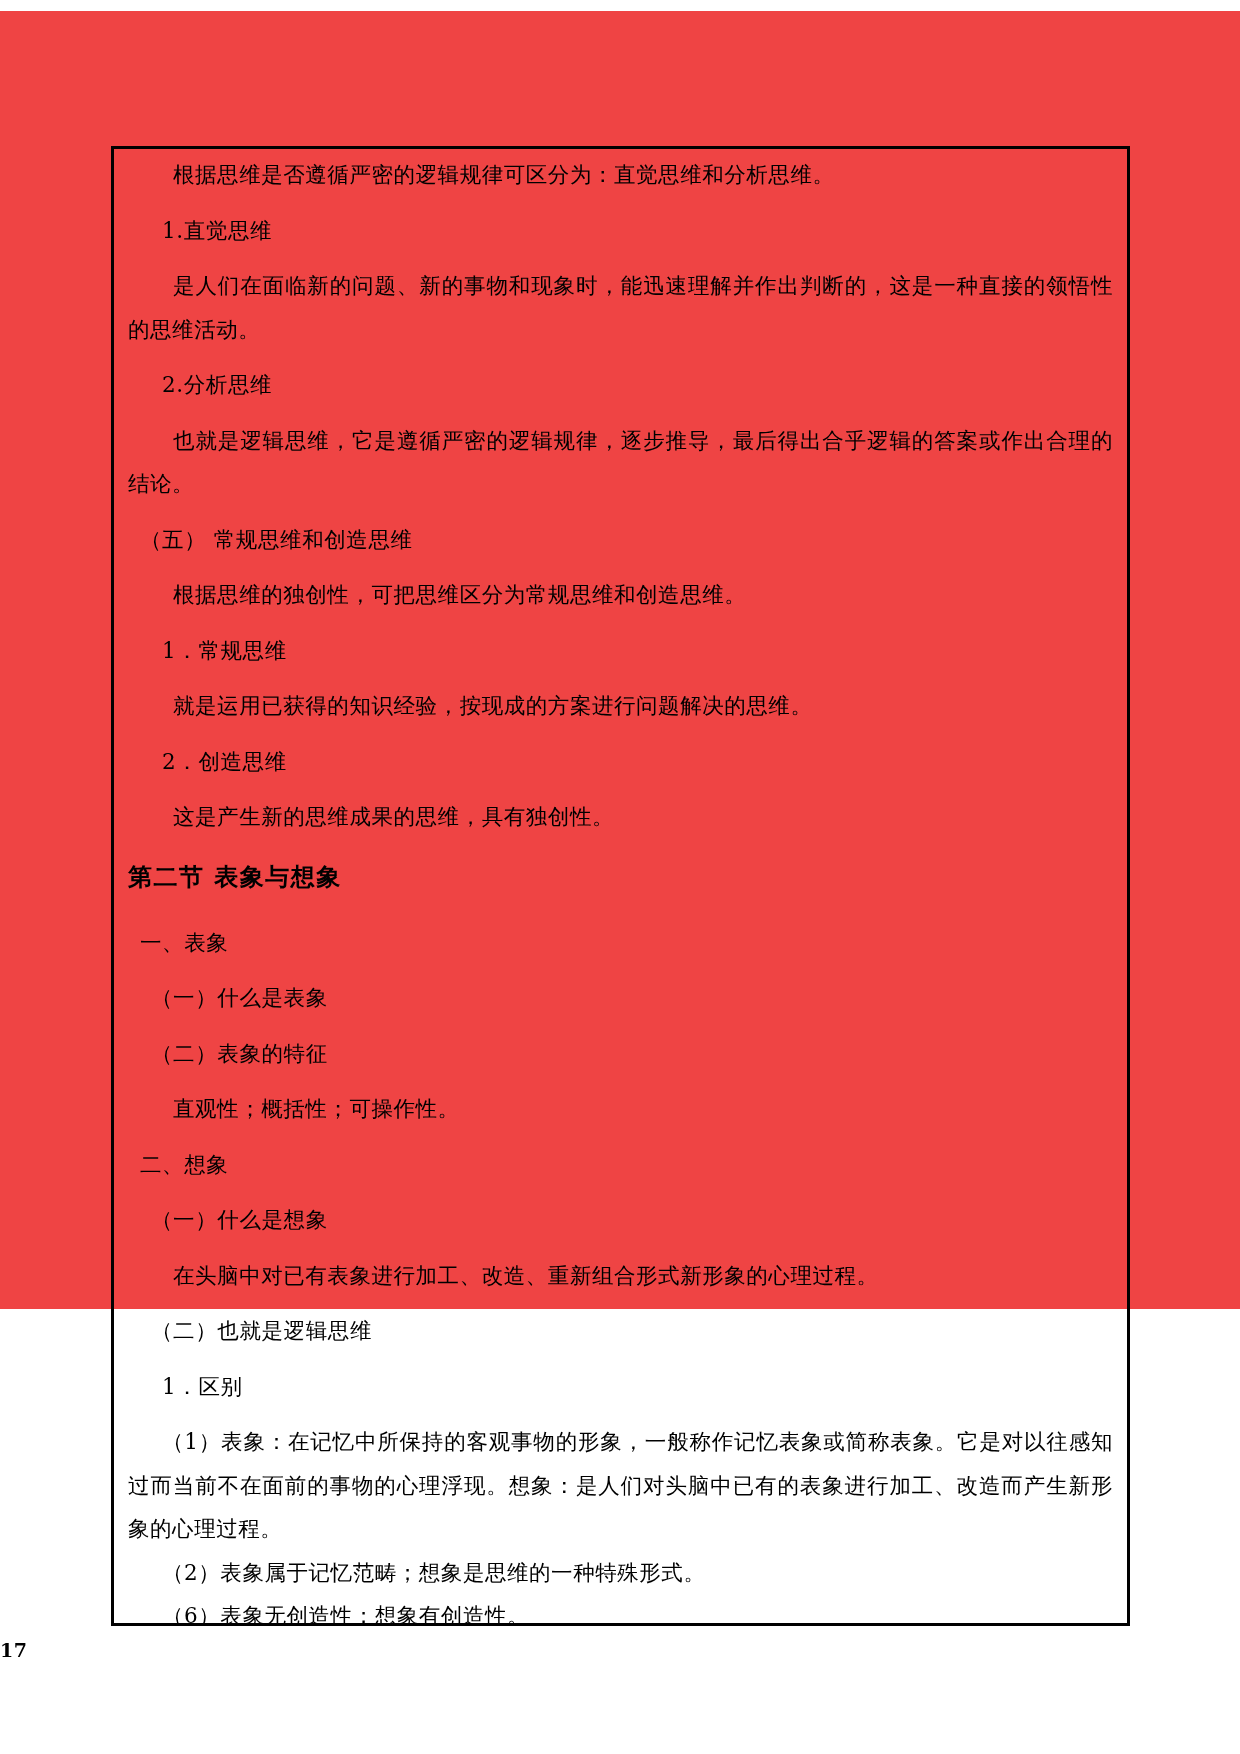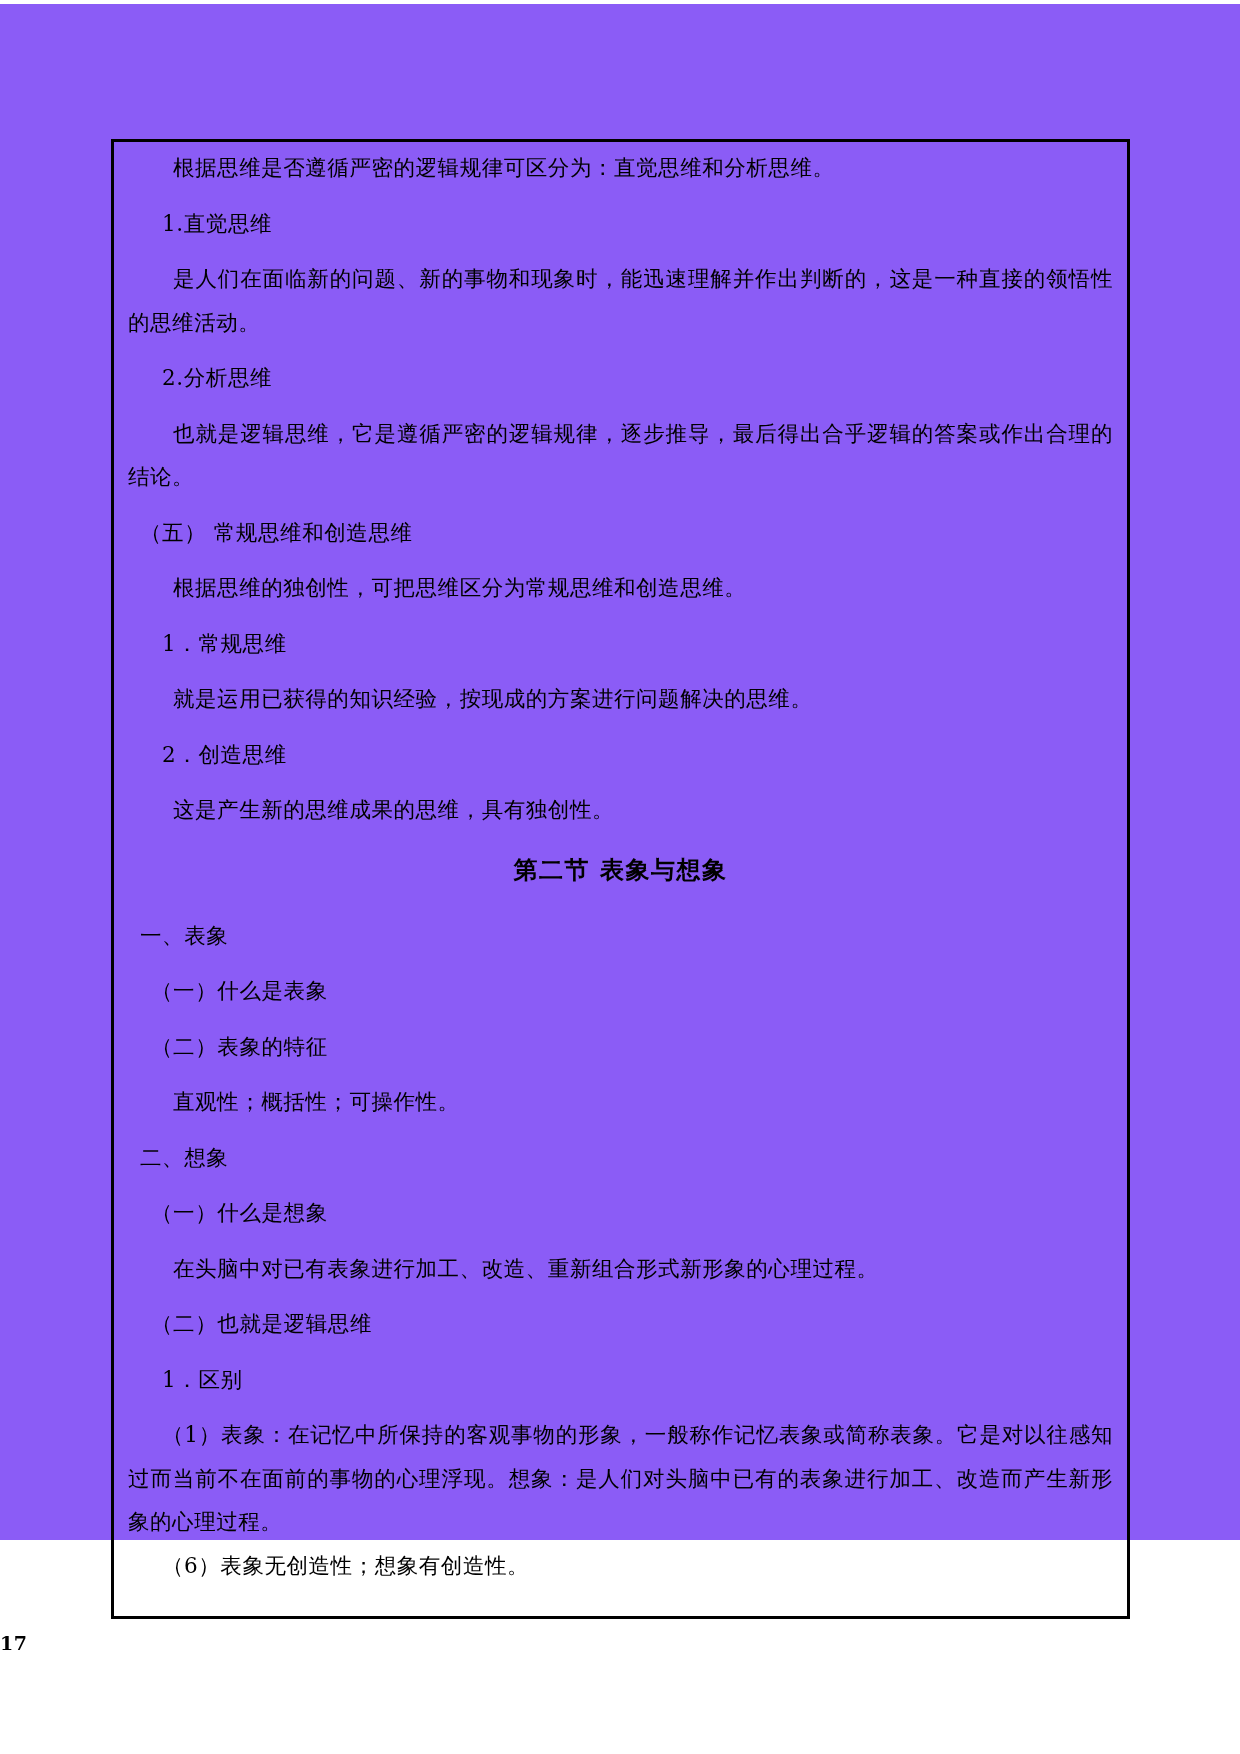--- a/index.html
+++ b/index.html
@@ -12,24 +12,24 @@
     height: 1754px;
     position: relative;
     font-family: "DejaVu Serif", "Liberation Serif", serif;
     color: #000000;
     overflow: hidden;
   }
 
   .page {
     position: absolute;
     left: 0;
-    top: 4px;
+    top: 11px;
     width: 1240px;
-    height: 1536px;
-    background: #8b5cf6;
+    height: 1298px;
+    background: #ef4444;
   }
 
   
   .doc-frame {
     position: absolute;
     left: 111px;
     top: 135px;
     width: 1019px;
     height: 1480px;
     border: 3px solid #000000;
@@ -69,21 +69,21 @@
     letter-spacing: 0.55px;
     text-align: justify;
     text-justify: inter-character;
     margin: 0;
     color: #000000;
   }
   .para.hang2 { text-indent: 45px; }
   .para.hang15 { text-indent: 34px; }
 
   .section-title {
-    text-align: center;
+    text-align: left;
     font-family: "DejaVu Serif", "Liberation Serif", serif;
     font-size: 24px;
     font-weight: bold;
     line-height: 56px;
     letter-spacing: 1.5px;
     margin: 0;
     padding-top: 10px;
     padding-bottom: 4px;
     color: #000000;
   }
@@ -146,20 +146,21 @@
       <div class="ln ind-05">（一）什么是想象</div>
 
       <p class="para hang2">在头脑中对已有表象进行加工、改造、重新组合形式新形象的心理过程。</p>
 
       <div class="ln ind-05">（二）也就是逻辑思维</div>
 
       <div class="ln ind-1">1．区别</div>
 
       <p class="para hang15">（1）表象：在记忆中所保持的客观事物的形象，一般称作记忆表象或简称表象。它是对以往感知过而当前不在面前的事物的心理浮现。想象：是人们对头脑中已有的表象进行加工、改造而产生新形象的心理过程。</p>
 
+      <p class="para hang15">（2）表象属于记忆范畴；想象是思维的一种特殊形式。</p>
 
       <p class="para hang15">（6）表象无创造性；想象有创造性。</p>
 
     </div>
   </div>
 
   <div class="page-number">17</div>
 
 </div>
 

